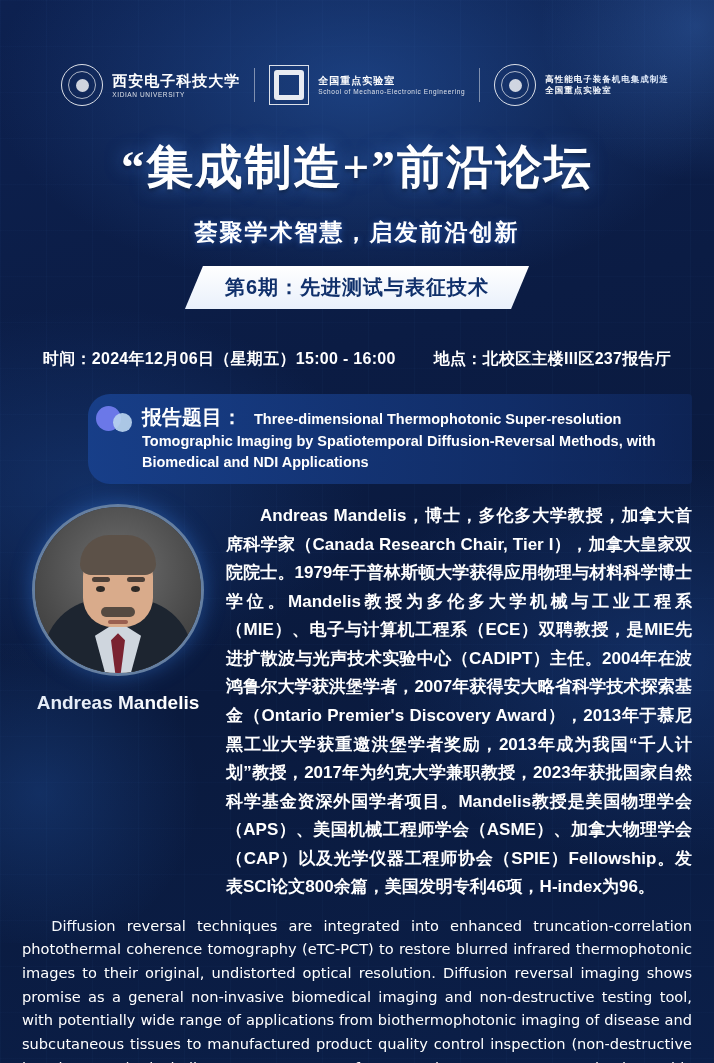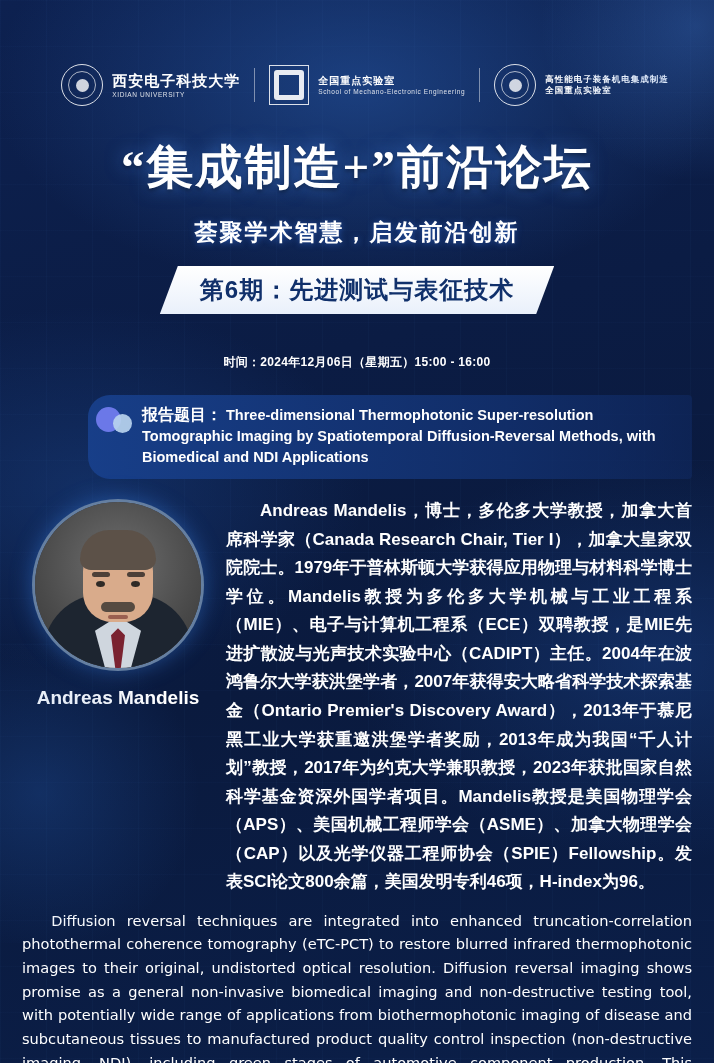--- a/index.html
+++ b/index.html
@@ -148,34 +148,34 @@
 
   .session-bar-wrap {
     margin-top: 18px;
     display: flex;
     justify-content: center;
   }
   .session-bar {
     position: relative;
     background: linear-gradient(180deg, #ffffff 0%, #e9f0fb 100%);
     color: #10306b;
-    font-size: 24px;
+    font-size: 20px;
     font-weight: bold;
     letter-spacing: 1px;
     padding: 8px 40px;
     clip-path: polygon(18px 0, 100% 0, calc(100% - 18px) 100%, 0 100%);
   }
 
   .meta-row {
     margin-top: 40px;
     display: flex;
     justify-content: center;
     gap: 38px;
     color: #ffffff;
-    font-size: 12px;
+    font-size: 16px;
     font-weight: bold;
     letter-spacing: 0.3px;
   }
 
   
   .talk-banner {
     margin: 24px 22px 0 88px;
     background: linear-gradient(90deg, rgba(24,64,140,0.92) 0%, rgba(18,48,110,0.85) 70%, rgba(16,42,100,0.55) 100%);
     border-radius: 22px 4px 4px 22px;
     padding: 10px 16px 12px 54px;
@@ -189,22 +189,22 @@
   }
   .dot-a, .dot-b {
     position: absolute;
     border-radius: 50%;
   }
   .dot-a { width: 25px; height: 25px; left: 0; top: 0; background: #6b78e8; }
   .dot-b { width: 19px; height: 19px; left: 17px; top: 7px; background: #b9d3ee; opacity: 0.92; }
   .talk-label {
     color: #ffffff;
     font-weight: bold;
-    font-size: 16px;
-    margin-right: 4px;
+    font-size: 20px;
+    margin-right: 12px;
   }
   .talk-text {
     color: #ffffff;
     font-size: 14.5px;
     font-weight: bold;
     line-height: 1.42;
   }
 
   
   .bio {
@@ -379,20 +379,21 @@
 
   <div class="main-title">“集成制造+”前沿论坛</div>
   <div class="sub-title">荟聚学术智慧，启发前沿创新</div>
 
   <div class="session-bar-wrap">
     <div class="session-bar">第6期：先进测试与表征技术</div>
   </div>
 
   <div class="meta-row">
     <div>时间：2024年12月06日（星期五）15:00 - 16:00</div>
+    <div>地点：北校区主楼III区237报告厅</div>
   </div>
 
   <div class="talk-banner">
     <div class="dots">
       <span class="dot-a"></span>
       <span class="dot-b"></span>
     </div>
     <span class="talk-label">报告题目：</span><span class="talk-text">Three-dimensional Thermophotonic Super-resolution Tomographic Imaging by Spatiotemporal Diffusion-Reversal Methods, with Biomedical and NDI Applications</span>
   </div>
 

